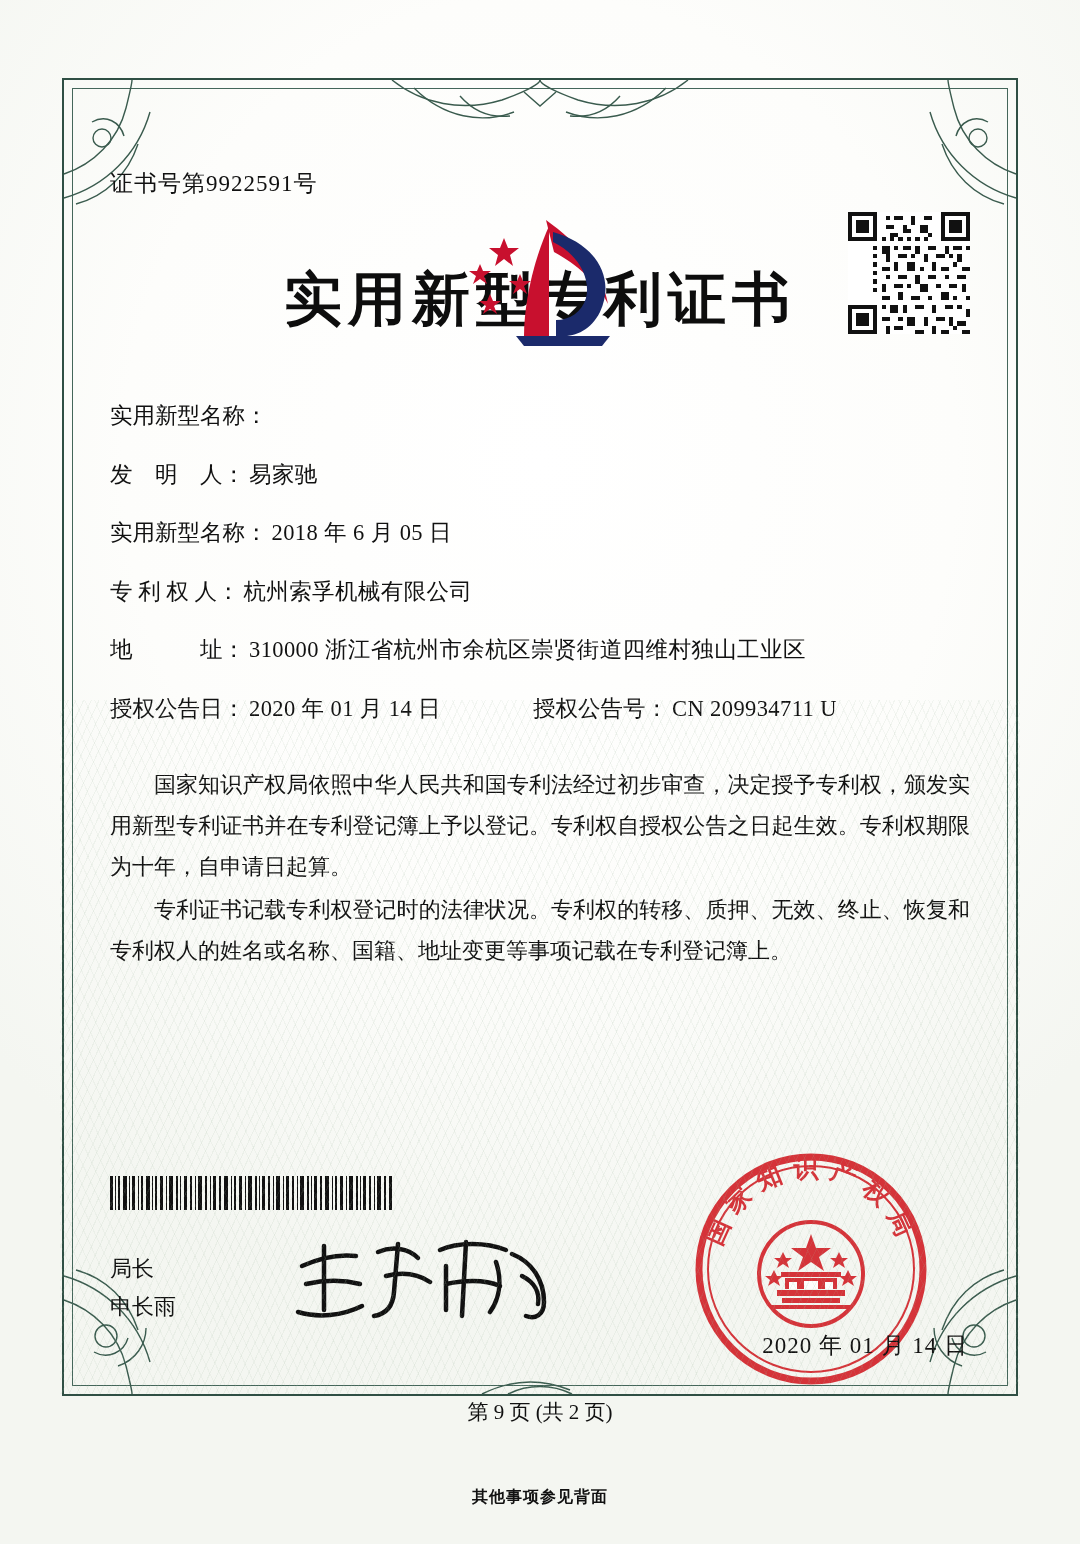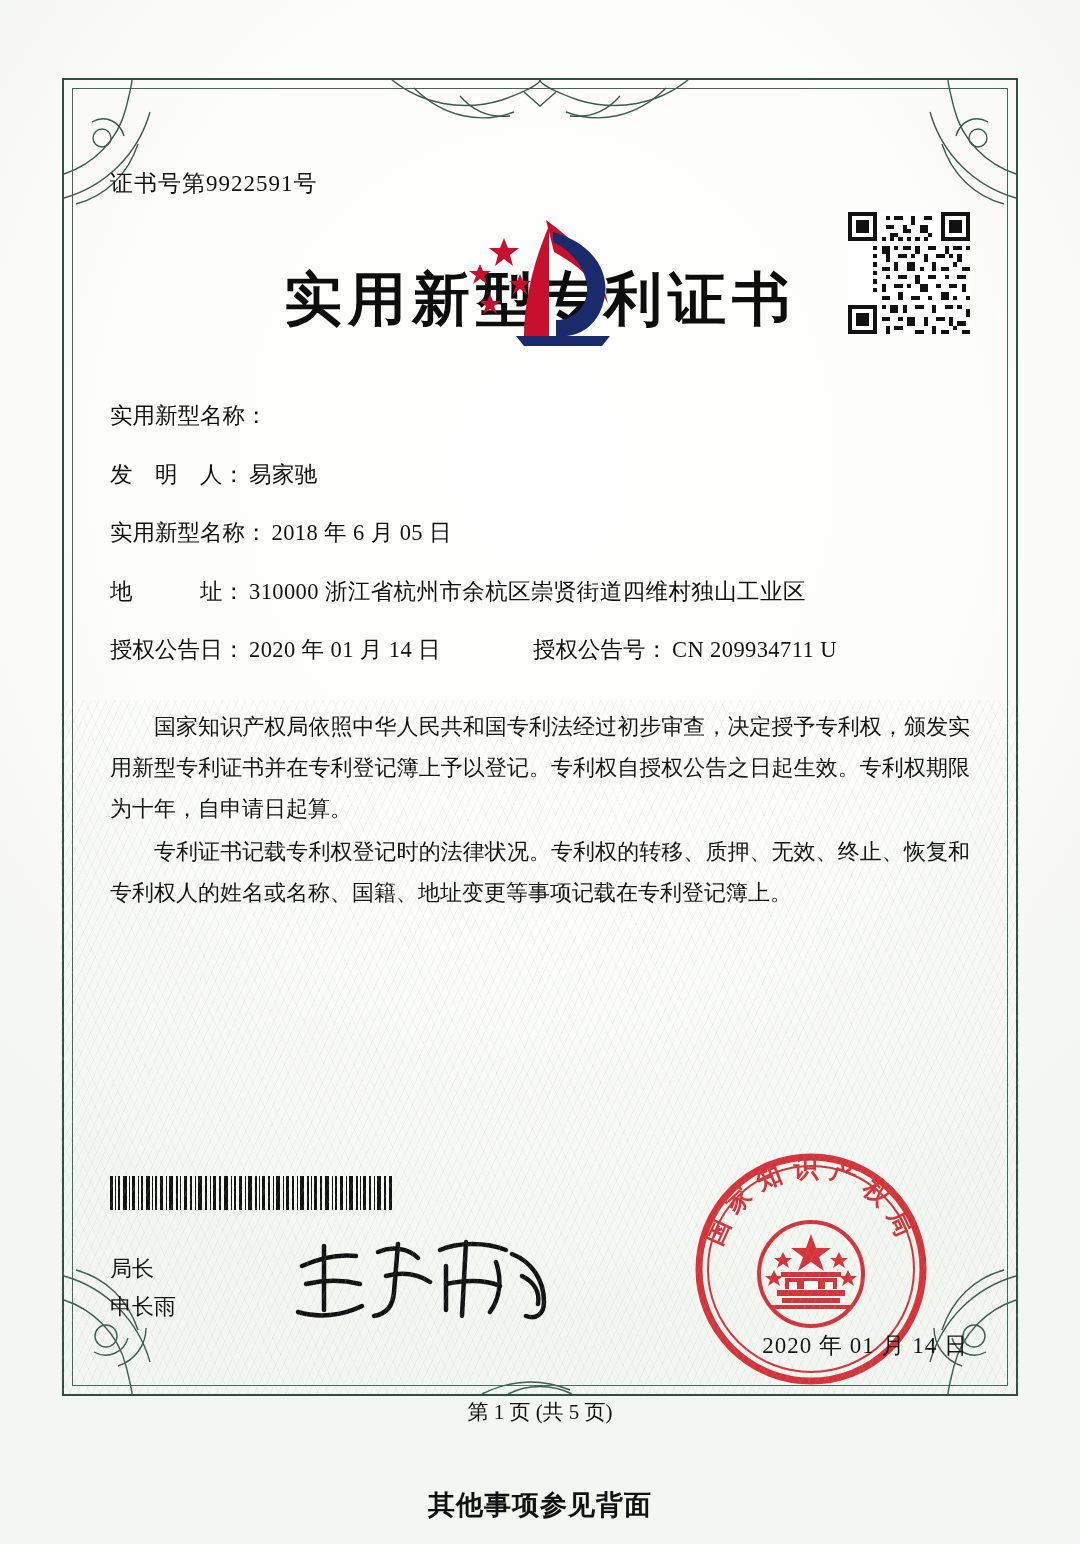--- a/index.html
+++ b/index.html
@@ -187,21 +187,21 @@
     text-align: center;
     font-size: 21px;
     color: #111;
   }
 
   .footnote {
     position: absolute;
     left: 0; right: 0;
     top: 1487px;
     text-align: center;
-    font-size: 27px;
+    font-size: 16px;
     font-weight: bold;
     color: #111;
     letter-spacing: 1px;
   }
 </style>
 </head>
 <body>
 
 <div class="page">
 
@@ -402,20 +402,24 @@
         <span class="f-label">发　明　人：</span>
         <span class="f-value">易家驰</span>
       </div>
 
 
       <div class="field-row">
         <span class="f-label">实用新型名称：</span>
         <span class="f-value">2018 年 6 月 05 日</span>
       </div>
 
+      <div class="field-row">
+        <span class="f-label">专 利 权 人：</span>
+        <span class="f-value">杭州索孚机械有限公司</span>
+      </div>
 
       <div class="field-row">
         <span class="f-label">地　　　址：</span>
         <span class="f-value">310000 浙江省杭州市余杭区崇贤街道四维村独山工业区</span>
       </div>
 
       <div class="field-row double">
         <span class="f-label">授权公告日：</span>
         <span class="f-value">2020 年 01 月 14 日</span>
         <span class="f-gap"></span>
@@ -557,17 +561,17 @@
       </g>
 
       <text font-family="'DejaVu Serif','Liberation Serif',serif" font-size="25" font-weight="bold" fill="#d3232a" letter-spacing="10">
         <textPath href="#sealArcTop" startOffset="50%" text-anchor="middle">国家知识产权局</textPath>
       </text>
     </svg>
   </div>
 
   <div class="seal-date">2020 年 01 月 14 日</div>
 
-  <div class="page-no">第 1 页 (共 5 页)</div>
+  <div class="page-no">第 9 页 (共 2 页)</div>
 
   <div class="footnote">其他事项参见背面</div>
 
 </div>
 
 </body></html>

